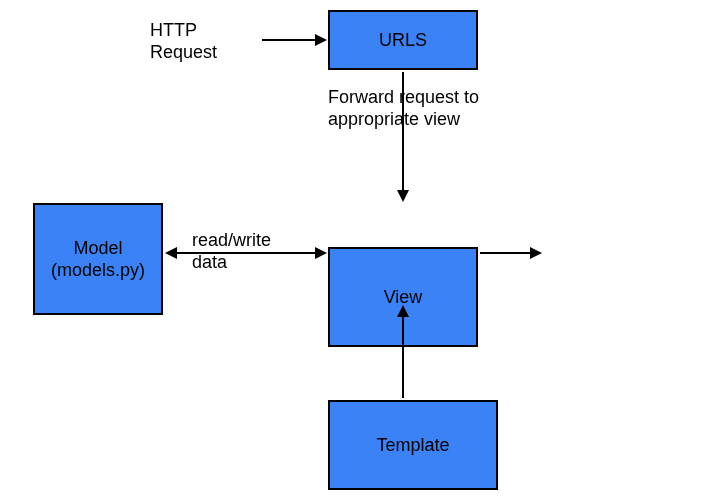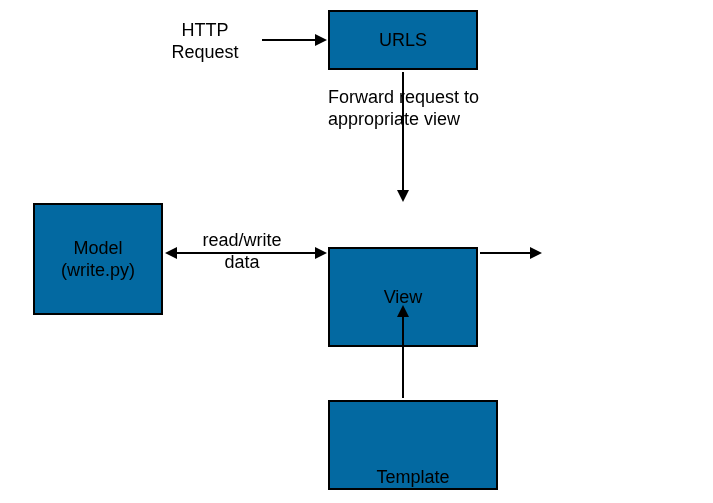--- a/index.html
+++ b/index.html
@@ -12,35 +12,35 @@
     color: #000000;
   }
   .stage {
     position: relative;
     width: 713px;
     height: 503px;
   }
   .box {
     position: absolute;
     border: 2px solid #000;
-    background: #0369a1;
+    background: #3b82f6;
     display: flex;
     flex-direction: column;
     align-items: center;
     justify-content: center;
     font-size: 18px;
     line-height: 1.25;
     text-align: center;
     box-sizing: border-box;
   }
   .label {
     position: absolute;
     font-size: 18px;
     line-height: 1.2;
-    text-align: center;
+    text-align: left;
     white-space: pre;
   }
   svg.arrows {
     position: absolute;
     left: 0; top: 0;
     width: 713px;
     height: 503px;
     pointer-events: none;
   }
   .arrow-line {
@@ -62,32 +62,32 @@
 
   <div class="box" style="left:328px; top:10px; width:150px; height:60px;">
     <div>URLS</div>
   </div>
 
   <div class="label" style="left:328px; top:87px; width:220px; text-align:left;">Forward request to
 appropriate view</div>
 
   <div class="box" style="left:33px; top:203px; width:130px; height:112px;">
     <div>Model</div>
-    <div>(write.py)</div>
+    <div>(models.py)</div>
   </div>
 
   <div class="label" style="left:192px; top:230px; width:100px;">read/write
 data</div>
 
   <div class="box" style="left:328px; top:203px; width:150px; height:100px;margin-top:44px;">
     <div>View</div>
   </div>
 
 
-  <div class="box" style="left:328px; top:400px; width:170px; height:90px;justify-content:flex-end;">
+  <div class="box" style="left:328px; top:400px; width:170px; height:90px;">
     <div>Template</div>
   </div>
 
   <svg class="arrows">
 
     <g>
       <line class="arrow-line" x1="262" y1="40" x2="315" y2="40"></line>
       <polygon class="arrow-head" points="315,34 315,46 327,40"></polygon>
     </g>
 

